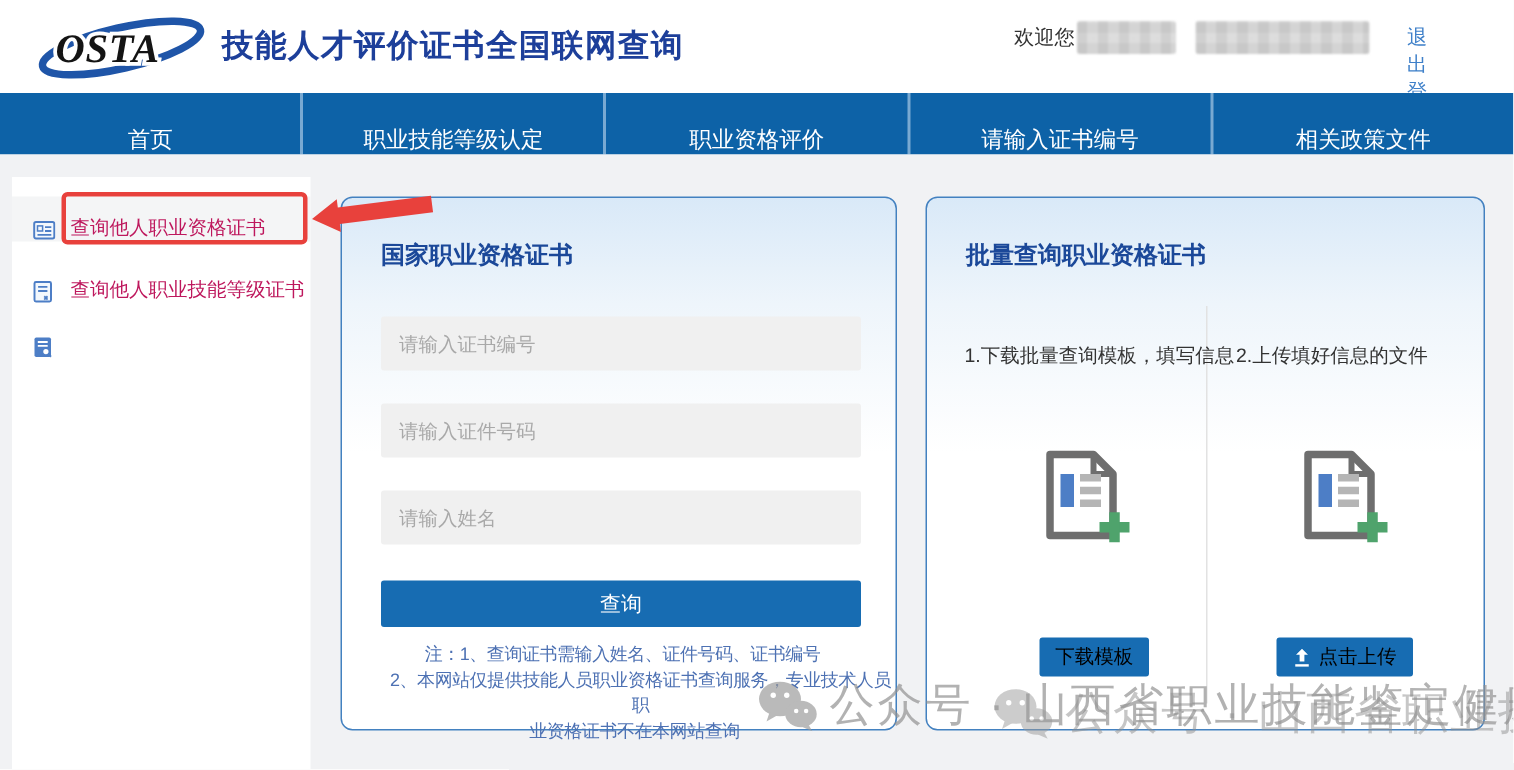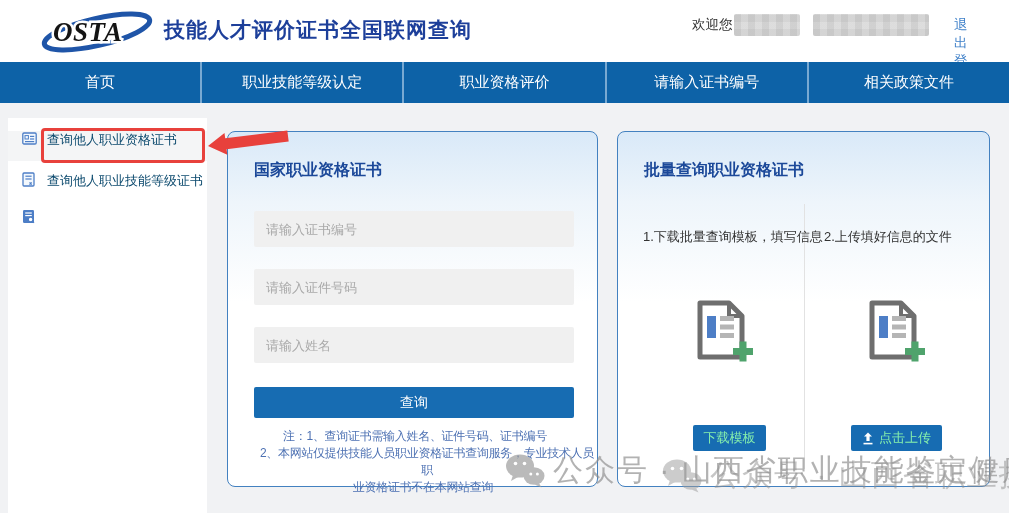--- a/index.html
+++ b/index.html
@@ -1,48 +1,48 @@
 <!DOCTYPE html>
 <html><head>
 <meta charset="utf-8">
 <style>
   * { margin:0; padding:0; box-sizing:border-box; }
   html,body { width:1009px; height:513px; overflow:hidden; background:#fff;
               font-family:"Liberation Sans","DejaVu Sans",sans-serif; }
   .page { position:relative; width:1009px; height:513px; overflow:hidden; background:#fff; }
 
   
-  .header { position:absolute; left:16px; top:0; width:839px; height:62px; background:#fff; }
+  .header { position:absolute; left:0; top:0; width:839px; height:62px; background:#fff; }
   .logo { position:absolute; left:24px; top:8px; width:116px; height:46px; cursor:pointer; }
   .site-title { position:absolute; left:148px; top:16px; font-size:21px; font-weight:bold;
                 color:#1d3f9a; letter-spacing:1px; }
   .welcome-text { position:absolute; left:676px; top:16px; font-size:13.5px; color:#333; }
   .blur-block { position:absolute; top:14px; height:22px; border-radius:2px; background:#e3e3e3;
     background-image:repeating-linear-gradient(90deg, rgba(0,0,0,0.07) 0 7px, rgba(0,0,0,0.015) 7px 14px),
                      repeating-linear-gradient(0deg, rgba(0,0,0,0.05) 0 7px, rgba(0,0,0,0.01) 7px 14px);
     filter:blur(0.6px); }
   .blur-1 { left:718px; width:66px; }
   .blur-2 { left:797px; width:116px; }
   .logout { position:absolute; left:938px; top:16px; font-size:13.5px; color:#3f80c9;
             text-decoration:none; cursor:pointer; }
 
   
   .nav { position:absolute; left:0; top:62px; width:1009px; height:41px; background:#0d62a7;
          display:flex; }
-  .nav-item { flex:1 1 0; display:flex; align-items:center; justify-content:center;
+  .nav-item { flex:1 1 0; display:flex; align-items:flex-end; justify-content:center;
               color:#fff; font-size:15px; cursor:pointer; }
   .nav-item + .nav-item { border-left:2px solid rgba(210,228,245,0.55); }
 
   
   .content-bg { position:absolute; left:0; top:103px; width:1009px; height:410px; background:#f1f2f4; }
 
   
   .sidebar { position:absolute; left:8px; top:118px; width:199px; height:395px; background:#fff; }
-  .side-item { position:absolute; left:0; width:199px; height:30px; display:flex; align-items:flex-start;
-               font-size:13px; color:#0c4a6e; cursor:pointer; }
+  .side-item { position:absolute; left:0; width:199px; height:30px; display:flex; align-items:flex-end;
+               font-size:13px; color:#be185d; cursor:pointer; }
   .side-item .sicon { width:15px; height:15px; margin:0 10px 0 14px; flex:none; display:flex; align-items:center; }
   .side-item-0 { top:13px; background:#f4f5f6; }
   .side-item-1 { top:54px; }
   .side-item-2 { top:91px; }
 
   
   .card { position:absolute; top:131px; height:356px; border:1px solid #4381c0; border-radius:8px;
           background:linear-gradient(180deg,#d9e9f8 0%,#eef5fb 20%,#ffffff 48%);text-decoration:underline; }
   .card-query { left:227px; width:371px; }
   .card-batch { left:617px; width:373px; }
@@ -62,21 +62,21 @@
   .q-note-line.ind1 { margin-left:24px; }
   .q-note-line.ind2 { margin-left:16px; }
 
   .b-divider { position:absolute; left:186px; top:72px; width:1px; height:265px; background:#e2e2e2; }
   .b-step-label { position:absolute; top:96px; font-size:13px; color:#333; }
   .b-step-label-0 { left:25px; }
   .b-step-label-1 { left:206px; }
   .b-icon { position:absolute; top:163px; width:72px; height:72px; }
   .b-icon-0 { left:66px; }
   .b-icon-1 { left:238px; }
-  .b-btn { position:absolute; top:293px; height:26px; background:#176cb2; color:#86efac; border:none;
+  .b-btn { position:absolute; top:293px; height:26px; background:#176cb2; color:#000000; border:none;
            border-radius:2px; font-size:13px; cursor:pointer; display:flex; align-items:center;
            justify-content:center; gap:5px; font-family:"Liberation Sans","DejaVu Sans",sans-serif; }
   .b-btn-0 { left:75px; width:73px; }
   .b-btn-1 { left:233px; width:91px; }
 
   
   .anno-box { position:absolute; left:41px; top:128px; width:164px; height:35px;
               border:3px solid #e8413c; border-radius:4px; z-index:40; pointer-events:none; }
   .anno-arrow { position:absolute; left:206px; top:126px; width:86px; height:32px; z-index:40;
                 pointer-events:none; }

